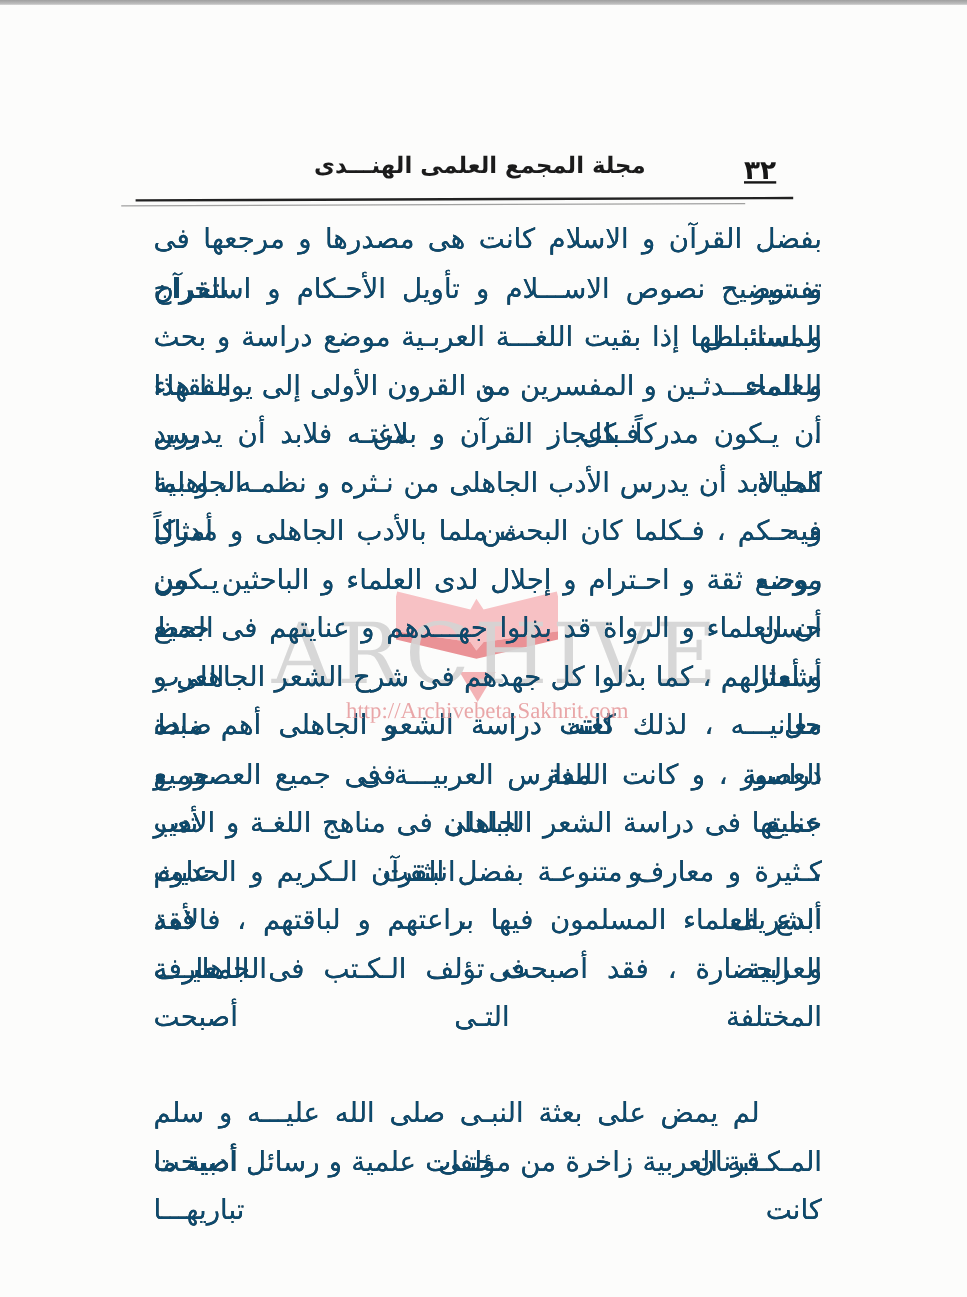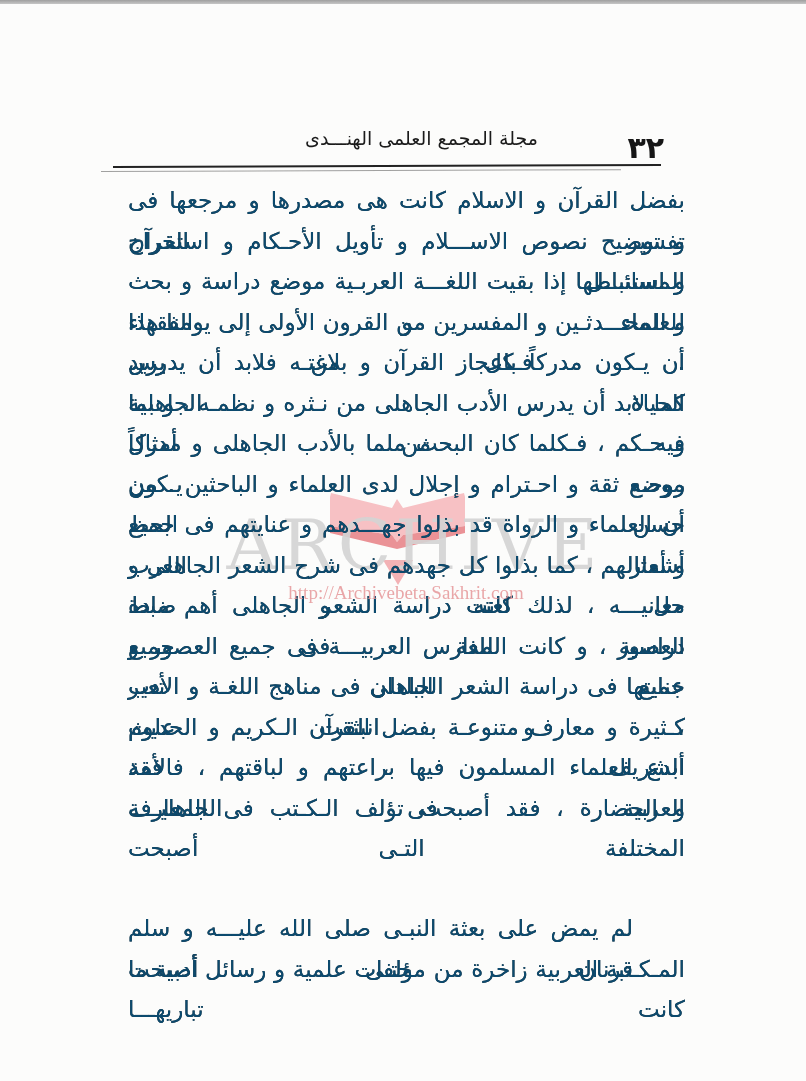--- a/index.html
+++ b/index.html
@@ -9,26 +9,26 @@
     font-family:"DejaVu Sans",sans-serif;
   }
   .top-edge{
     position:absolute;left:0;top:0;width:806px;height:4px;
     background:linear-gradient(#9f9f9f,#c6c6c6);
   }
   
   .journal-title{
     position:absolute;left:368px;top:127px;width:170px;
     direction:rtl;text-align:center;
-    font-size:19px;color:#1b1b1b;font-weight:normal;
+    font-size:19px;color:#1b1b1b;font-weight:bold;
     white-space:nowrap;
   }
   .page-number{
     position:absolute;left:620px;top:130px;width:44px;
-    text-align:right;font-size:30px;font-weight:bold;color:#161616;
+    text-align:left;font-size:22px;font-weight:bold;color:#161616;text-decoration:underline;
   }
   .header-rule{
     position:absolute;left:113px;top:165px;width:548px;height:2px;
     background:#222;transform:rotate(-0.2deg);
   }
   .header-rule:after{
     content:"";position:absolute;left:-12px;top:5px;width:520px;height:1px;
     background:#555;opacity:.55;
   }
   

